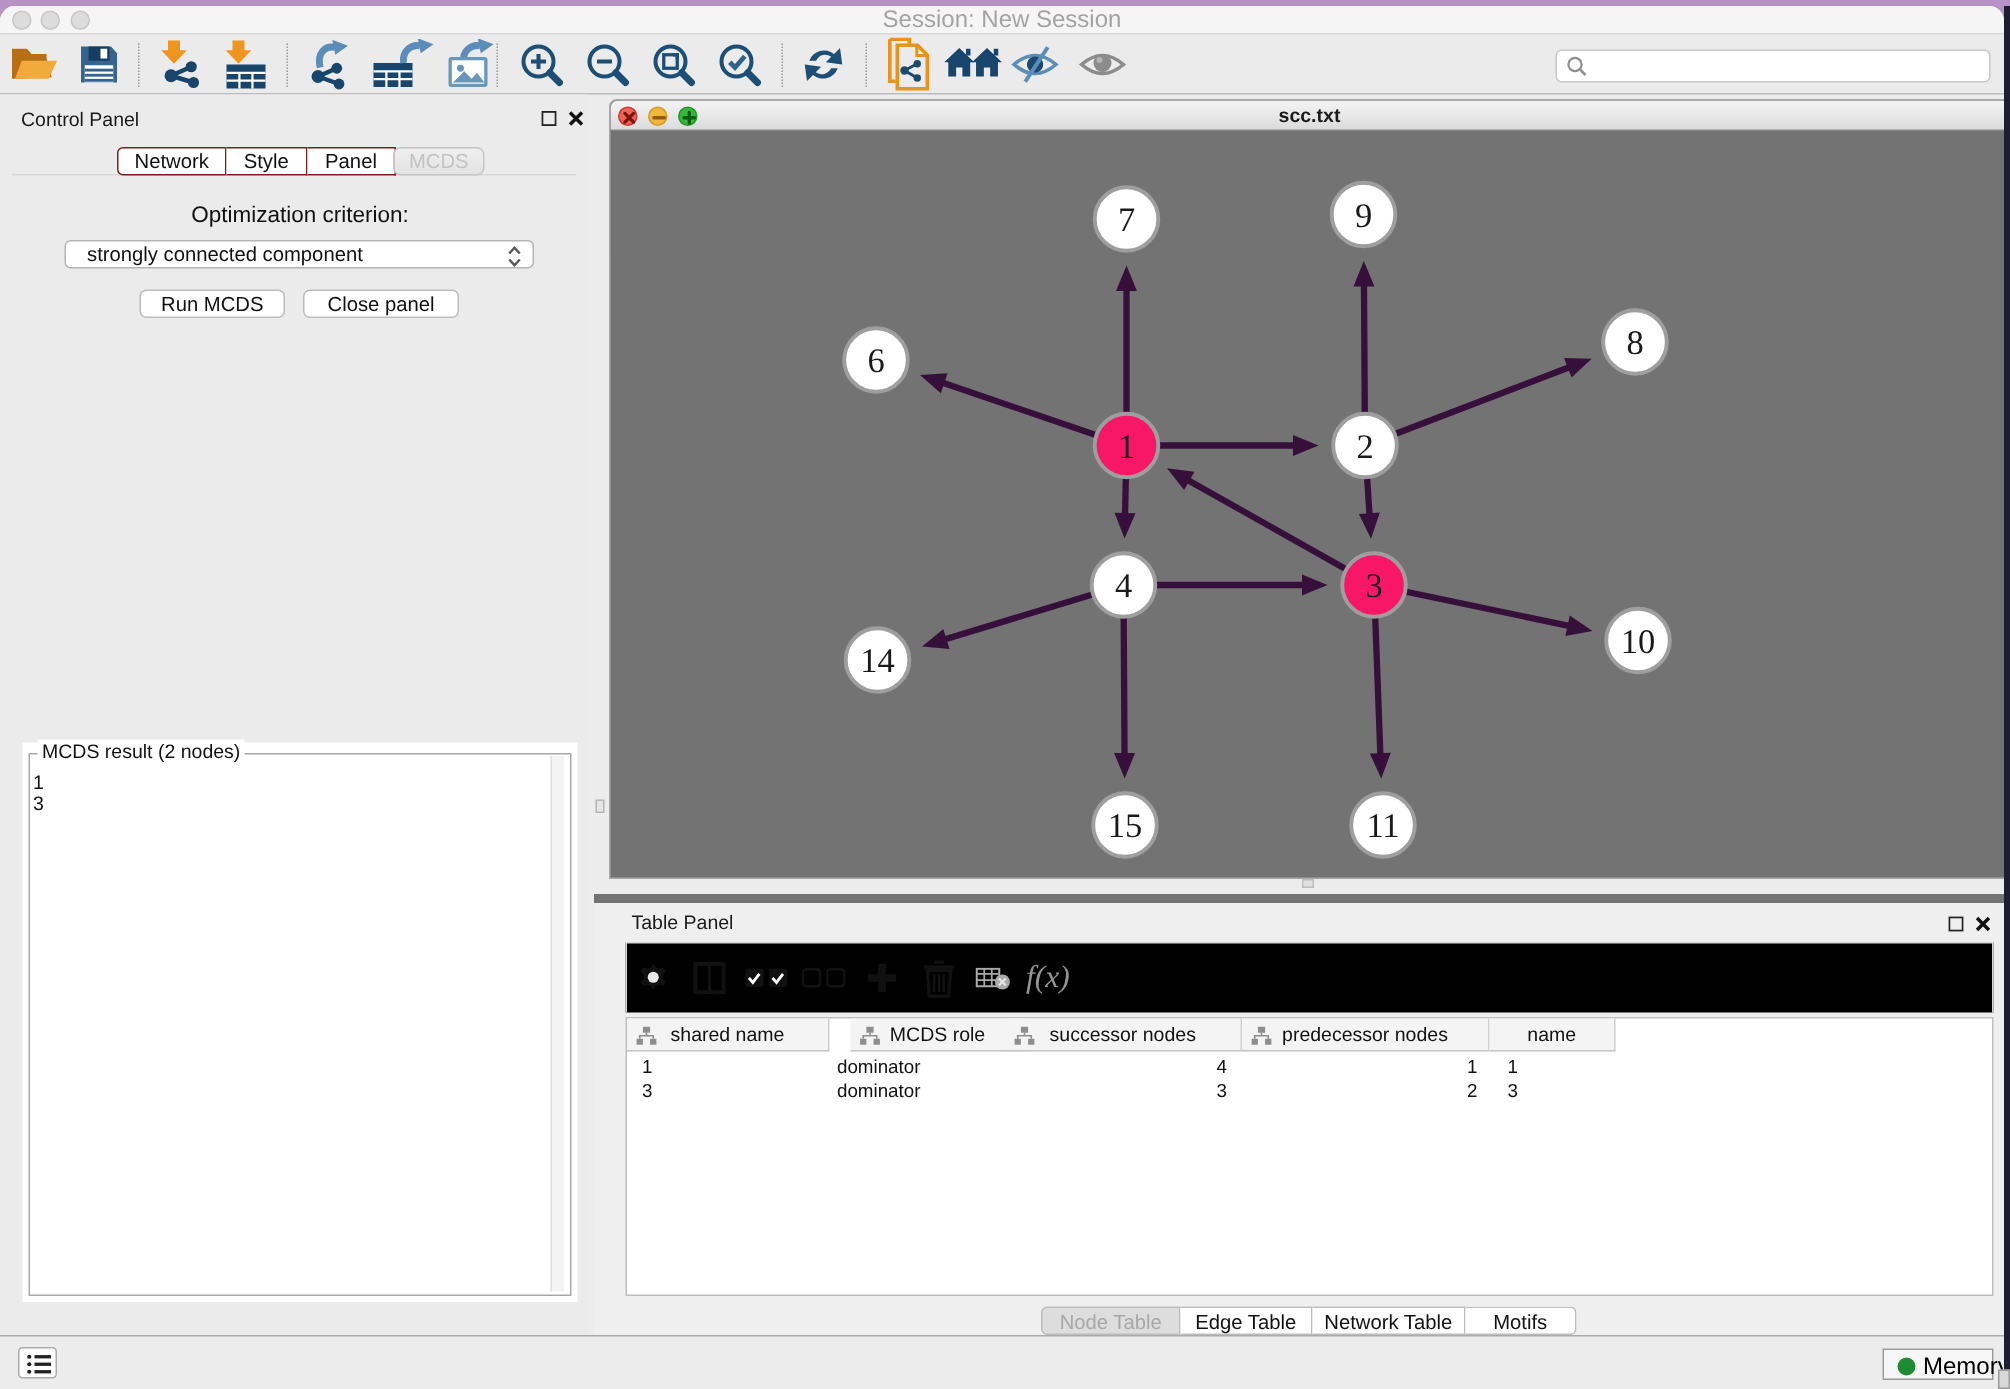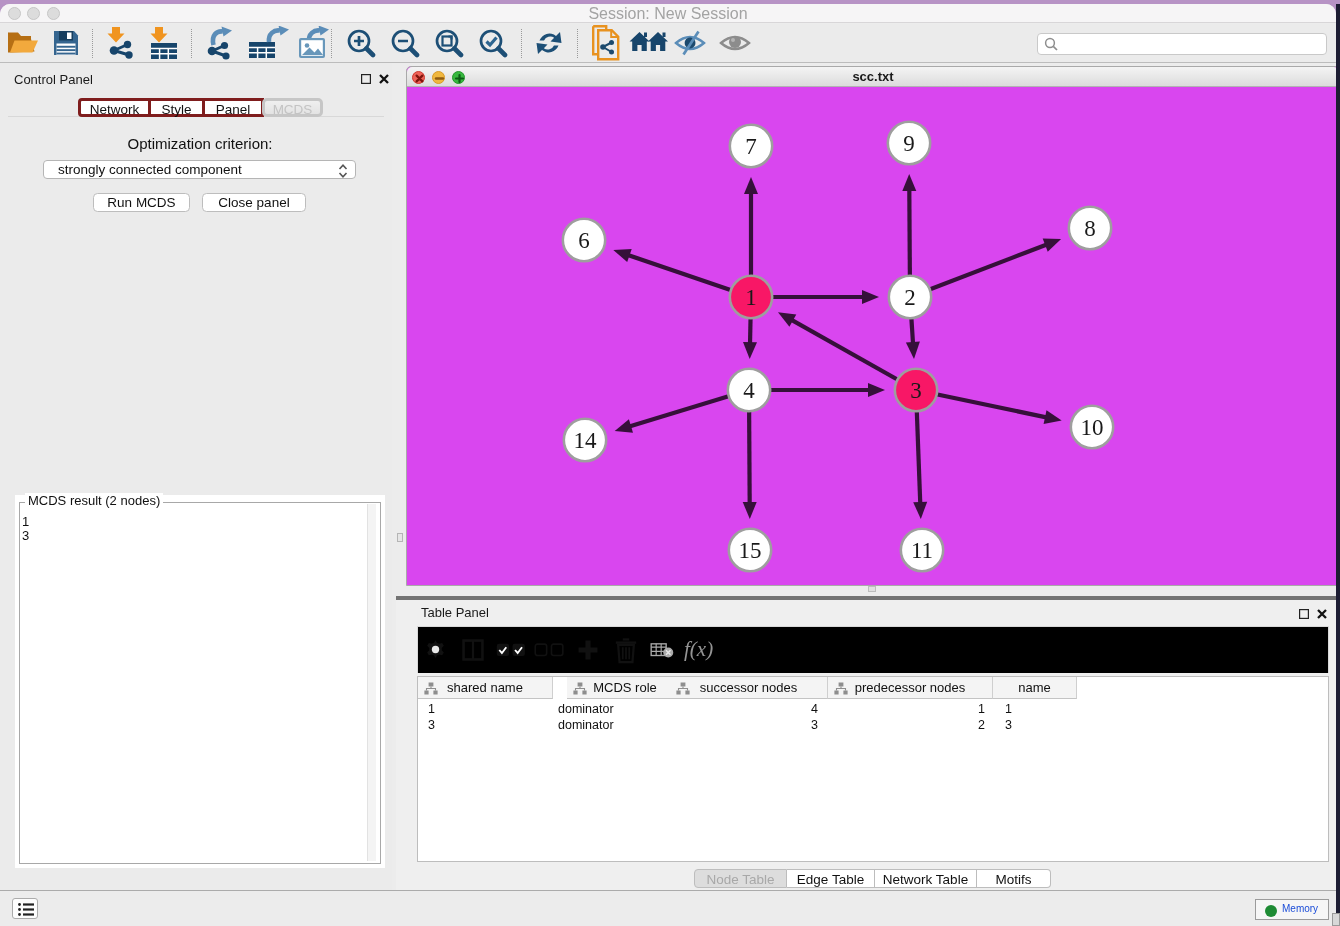--- a/index.html
+++ b/index.html
@@ -12,48 +12,48 @@
 .tl { position:absolute; top:3px; width:13px; height:13px; border-radius:50%; background:#dcdcdc; border:1px solid #c6c6c6; }
 #title-text { position:absolute; top:0; width:100%; text-align:center; font-size:16px; line-height:19px; color:#a3a3a3; }
 
 #toolbar { position:absolute; left:0; top:20px; width:100%; height:39px; background:#ebebeb; border-bottom:1px solid #bcbcbc; }
 #toolbar svg { position:absolute; top:50%; transform:translateY(-50%); }
 .tsep { position:absolute; top:5px; height:29px; width:0; border-left:1px dotted #9a9a9a; }
 #searchbox { position:absolute; right:9px; top:9px; width:290px; height:22px; background:#fff; border:1px solid #c9c9c9; border-radius:4px; }
 
 #statusbar { position:absolute; left:0; top:886px; width:100%; height:36px; background:#ececec; border-top:1px solid #ababab; }
 #hambtn { position:absolute; left:12px; top:7px; width:26px; height:21px; background:#fdfdfd; border:1px solid #ababab; border-radius:3px; }
-#membtn { position:absolute; right:7px; top:8px; width:74px; height:21px; background:#f6f6f6; border:1px solid #9b9b9b; font-size:10px; color:#1d4ed8; }
+#membtn { position:absolute; right:7px; top:8px; width:74px; height:21px; background:#f6f6f6; border:1px solid #9b9b9b; font-size:16px; color:#000000; }
 #memdot { position:absolute; left:9px; top:4.5px; width:12px; height:12px; border-radius:50%; background:#1e8b34; }
 #memtxt { position:absolute; left:26px; top:3px; }
 
 #cpanel { position:absolute; left:0; top:59px; width:392px; height:830px; background:#ebebeb; }
 #cp-title { position:absolute; left:14px; top:9px; font-size:13px; color:#1a1a1a; }
 .paneltools { position:absolute; font-size:13px; color:#111; }
-.tabseg { position:absolute; top:35px; height:19px; background:#fff; border:3px solid #7f1d1d; font-size:13.5px; color:#111; text-align:center; line-height:18px; }
+.tabseg { position:absolute; top:35px; height:19px; background:#fff; border:1px solid #7f1d1d; font-size:13.5px; color:#111; text-align:center; line-height:18px; }
 #cp-line { position:absolute; left:8px; top:53px; width:376px; height:0; border-top:1px solid #d8d8d8; }
 #opt-label { position:absolute; left:0; top:72px; width:400px; text-align:center; font-size:15px; color:#111; }
 #combo { position:absolute; left:43px; top:97px; width:313px; height:19px; background:#fff; border:1px solid #b5b5b5; border-radius:4px; font-size:13.5px; color:#111; }
 .btn { position:absolute; top:130px; height:19px; background:#fff; border:1px solid #bdbdbd; border-radius:4.5px; font-size:13.5px; color:#111; text-align:center; line-height:17px; }
 #mcds-box { position:absolute; left:15px; top:432px; width:370px; height:373px; background:#fff; }
 #mcds-border { position:absolute; left:4px; top:7px; right:4px; bottom:4px; border:1px solid #a8a8a8; }
 #mcds-legend { position:absolute; left:10px; top:-2px; background:#fff; padding:0 3px; font-size:13px; color:#111; }
 #mcds-scroll { position:absolute; right:9px; top:9px; width:9px; bottom:7px; background:#f4f4f4; border-left:1px solid #e2e2e2; }
 .mcds-num { position:absolute; left:7px; font-size:13px; color:#111; }
 
-#netwin { position:absolute; left:406px; top:62px; width:934px; height:520px; background:#d946ef; border:1px solid #a9a9a9; border-radius:5px 5px 0 0; }
+#netwin { position:absolute; left:406px; top:62px; width:934px; height:520px; background:#737373; border:1px solid #a9a9a9; border-radius:5px 5px 0 0; }
 #net-titlebar { position:absolute; left:0; top:0; width:100%; height:20px; background:linear-gradient(#f4f4f4,#dcdcdc); border-bottom:1px solid #b3b3b3; border-radius:5px 5px 0 0; }
 #net-title { position:absolute; width:100%; text-align:center; font-size:13px; font-weight:bold; color:#1a1a1a; line-height:20px; }
 .tl2 { position:absolute; top:3.5px; width:13px; height:13px; border-radius:50%; }
 .tl2 svg { position:absolute; left:0; top:0; }
 #graph { position:absolute; left:0; top:19px; }
 #grip { position:absolute; left:461px; top:519px; width:8px; height:6px; background:#e0e0e0; border:1px solid #bdbdbd; }
 #splitgrip { position:absolute; left:397px; top:529px; width:6px; height:9px; background:#e6e6e6; border:1px solid #b5b5b5; }
 
-#tpanel { position:absolute; left:396px; top:592px; width:944px; height:297px; background:#efefef; border-top:4px solid #737373; }
+#tpanel { position:absolute; left:396px; top:592px; width:944px; height:297px; background:#efefef; border-top:6px solid #737373; }
 #tp-title { position:absolute; left:25px; top:5px; font-size:13px; color:#1a1a1a; }
 #tp-toolbar { position:absolute; left:21px; top:26px; width:912px; height:47px; background:#000000; border:1px solid #d9d9d9; border-bottom:none; }
 #tp-table { position:absolute; left:21px; top:76px; width:912px; height:186px; background:#fff; border:1px solid #bdbdbd; }
 .th { position:absolute; top:0; height:22px; background:#f4f4f4; border-right:1px solid #cfcfcf; border-bottom:1px solid #c4c4c4; font-size:13px; color:#111; text-align:center; line-height:22px; }
 .td { position:absolute; font-size:12.5px; color:#111; height:16px; line-height:16px; }
 .ttab { position:absolute; top:269px; height:19px; background:#fff; border:1px solid #bdbdbd; font-size:13.5px; color:#111; text-align:center; line-height:19px; }
 </style>
 </head>
 <body>
 <div id="darkedge"></div>

